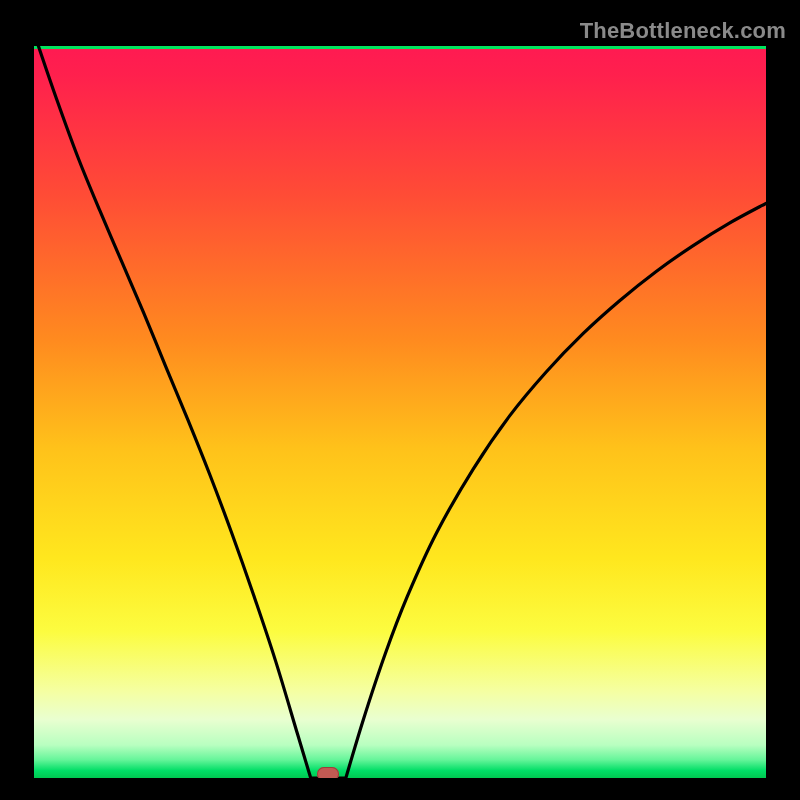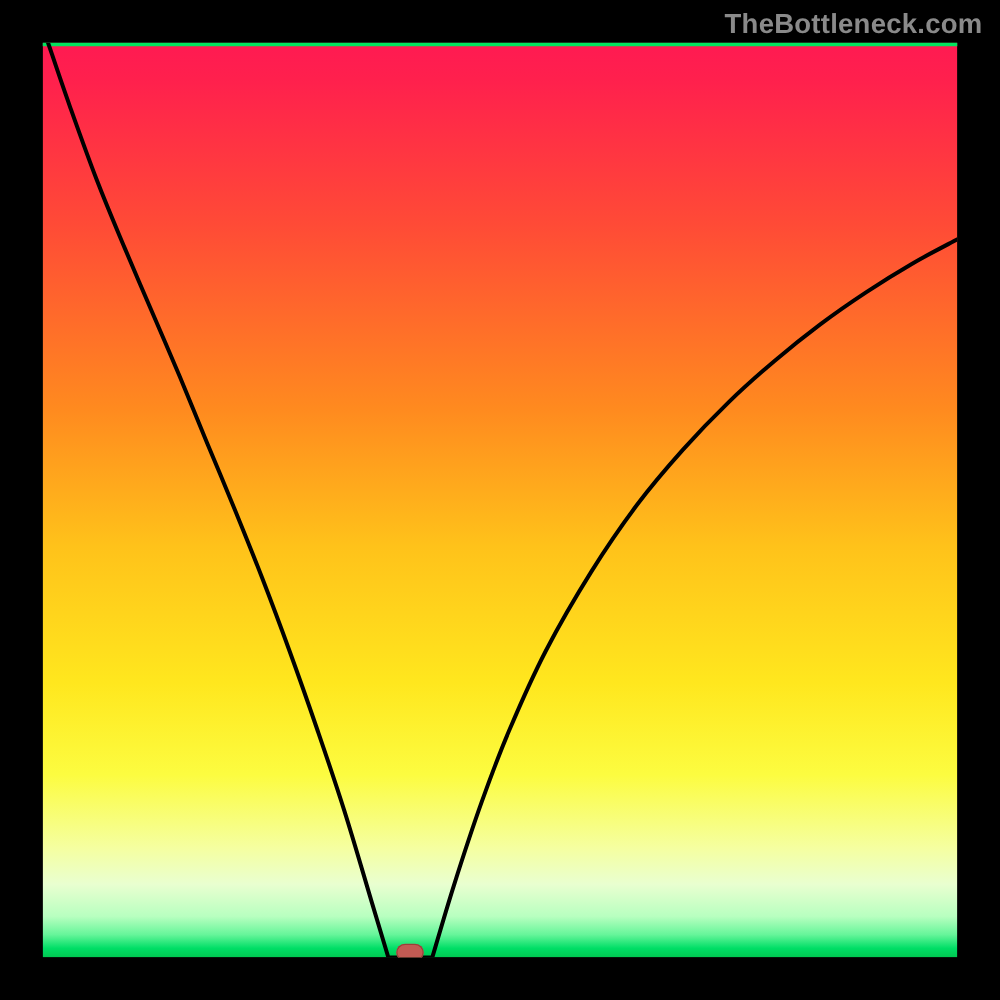--- a/index.html
+++ b/index.html
@@ -5,21 +5,21 @@
   html, body {
     margin: 0;
     padding: 0;
     width: 800px;
     height: 800px;
     background: #000;
     overflow: hidden;
   }
   .frame {
     position: absolute;
-    top: 0;
+    top: 12px;
     left: 0;
     width: 800px;
     height: 584px;
     background: #000;
   }
   .plot {
     position: absolute;
     top: 34px;
     left: 34px;
     width: 732px;

